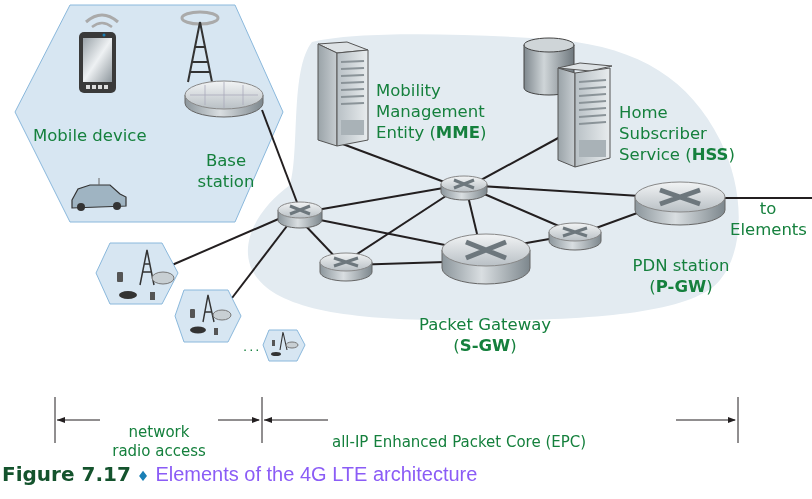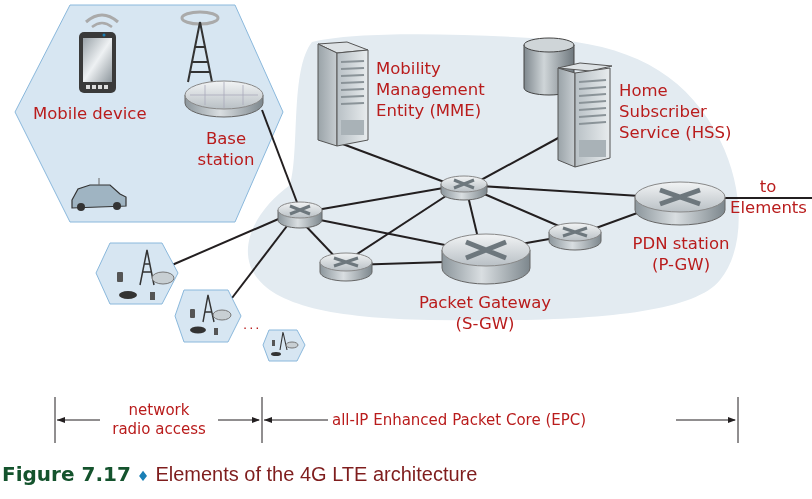--- a/index.html
+++ b/index.html
@@ -1,25 +1,25 @@
 <!DOCTYPE html>
 <html><head>
 <meta charset="utf-8">
 <style>
   html,body{margin:0;padding:0;background:#ffffff;}
   body{width:812px;height:499px;position:relative;overflow:hidden;font-family:"DejaVu Sans",sans-serif;color:#231f20;}
   svg{position:absolute;left:0;top:0;}
-  .lbl{position:absolute;font-size:16.5px;line-height:21px;color:#b91c1c;white-space:nowrap;}
-  .lbl b{font-weight:normal;}
+  .lbl{position:absolute;font-size:16.5px;line-height:21px;color:#15803d;white-space:nowrap;margin-top:22px;}
+  .lbl b{font-weight:bold;}
   .center{text-align:center;}
   .small{font-size:15px;line-height:19px;}
   .caption{position:absolute;left:2px;top:462px;font-size:20px;white-space:nowrap;}
   .cap-num{color:#14532d;font-weight:bold;font-family:"DejaVu Sans",sans-serif;}
   .cap-sep{color:#1a7fb5;font-size:14px;margin:0 6px;}
-  .cap-text{font-family:"Liberation Sans",sans-serif;color:#7f1d1d;}
+  .cap-text{font-family:"Liberation Sans",sans-serif;color:#8b5cf6;}
 </style>
 </head>
 <body>
 
 <svg width="812" height="499" viewBox="0 0 812 499">
   <defs>
     <linearGradient id="rtrTop" x1="0" y1="0" x2="0" y2="1">
       <stop offset="0" stop-color="#f2f4f5"></stop>
       <stop offset="1" stop-color="#b9c0c5"></stop>
     </linearGradient>

